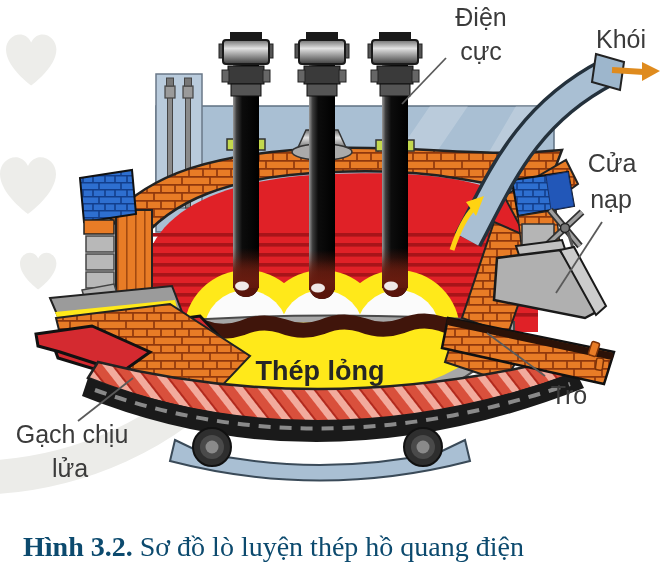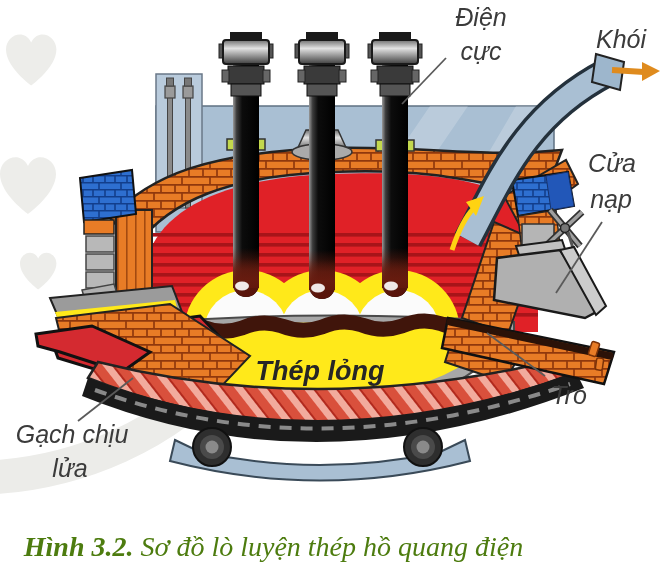--- a/index.html
+++ b/index.html
@@ -1,22 +1,22 @@
 <!DOCTYPE html>
 <html><head>
 <meta charset="utf-8">
 <style>
   html,body{margin:0;padding:0;background:#ffffff;}
   .page{position:relative;width:661px;height:575px;background:#ffffff;overflow:hidden;
-        font-family:"Liberation Sans",sans-serif;font-style:italic;}
+        font-family:"Liberation Sans",sans-serif;}
   .diagram-svg{position:absolute;left:0;top:0;}
   .diagram-label{font-family:"Liberation Sans",sans-serif;font-size:25px;fill:#3b3b3b;}
   .pool-label{font-family:"Liberation Sans",sans-serif;font-size:27px;font-weight:bold;fill:#262626;}
   .caption{position:absolute;left:0;top:531px;width:547px;text-align:center;
-           font-family:"Liberation Serif",serif;font-size:28px;color:#4d7c0f;white-space:pre;}
+           font-family:"Liberation Serif",serif;font-size:28px;color:#0c4a6e;white-space:pre;}
   .caption .prefix{font-weight:bold;}
   .leader{stroke:#5a5a5a;stroke-width:1.8;fill:none;}
 </style>
 </head>
 <body>
 
 <div class="page">
 
 <svg class="diagram-svg" width="661" height="528" viewBox="0 0 661 528">
   <defs>

